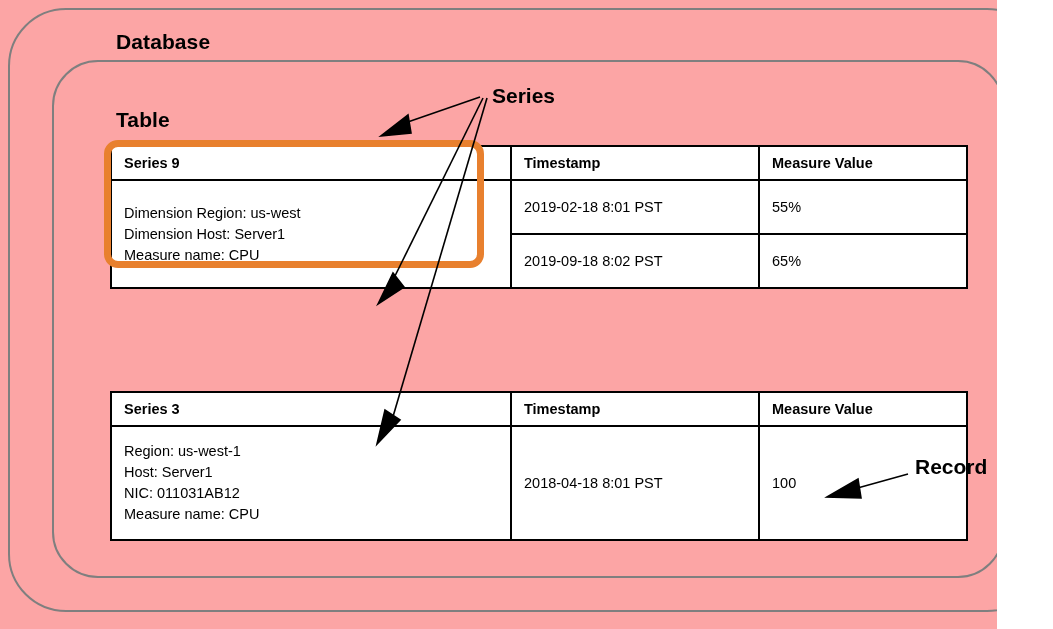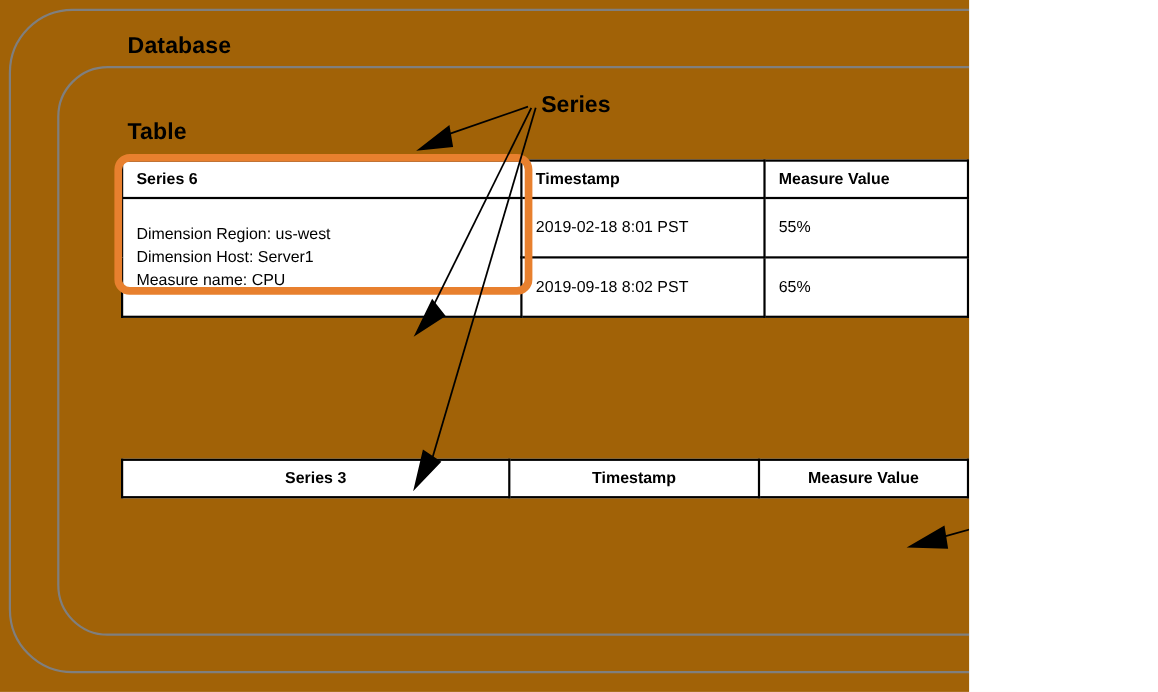--- a/index.html
+++ b/index.html
@@ -6,23 +6,23 @@
     margin: 0;
     padding: 0;
     background: #ffffff;
   }
   body {
     font-family: "Liberation Sans", sans-serif;
     color: #000000;
   }
   #canvas {
     position: relative;
-    width: 881px;
+    width: 997px;
     height: 629px;
-    background: #a16207;
+    background: #fca5a5;
     overflow: hidden;
   }
 
   
   .container-rect {
     position: absolute;
     border: 2px solid #7f7f7f;
     background: transparent;
     box-sizing: border-box;
   }
@@ -92,21 +92,21 @@
   }
   .cell-lines {
     font-size: 14.5px;
     line-height: 21px;
     padding: 9px 12px !important;
   }
   .cell-lines div { white-space: nowrap; }
 
   #table1 { left: 110px; top: 145px; }
   #table2 { left: 110px; top: 280px; }
-  #table3 { left: 110px; top: 417px; text-align: center; }
+  #table3 { left: 110px; top: 391px; }
 
   
   #orange-highlight {
     position: absolute;
     left: 104px;
     top: 140px;
     width: 380px;
     height: 128px;
     border: 7px solid #E8802E;
     border-radius: 14px;
@@ -131,21 +131,21 @@
 
   <div class="container-rect" id="db-rect"></div>
   <div class="container-label" id="db-label">Database</div>
 
   <div class="container-rect" id="table-rect"></div>
   <div class="container-label" id="table-label">Table</div>
 
   <table class="series-table" id="table1">
     <tbody>
         <tr>
-      <td class="hdr col-series">Series 6</td>
+      <td class="hdr col-series">Series 9</td>
       <td class="hdr col-ts">Timestamp</td>
       <td class="hdr col-mv">Measure Value</td>
     </tr>
     <tr>
       <td class="cell-lines" rowspan="2">
         <div>Dimension Region: us-west</div>
         <div>Dimension Host: Server1</div>
         <div>Measure name: CPU</div>
       </td>
       <td class="cell">2019-02-18 8:01 PST</td>
@@ -163,20 +163,30 @@
   </tbody>
     </table>
 
   <table class="series-table" id="table3">
     <tbody>
         <tr>
       <td class="hdr col-series">Series 3</td>
       <td class="hdr col-ts">Timestamp</td>
       <td class="hdr col-mv">Measure Value</td>
     </tr>
+    <tr>
+      <td class="cell-lines" style="height:94px;">
+        <div>Region: us-west-1</div>
+        <div>Host: Server1</div>
+        <div>NIC: 011031AB12</div>
+        <div>Measure name: CPU</div>
+      </td>
+      <td class="cell">2018-04-18 8:01 PST</td>
+      <td class="cell">100</td>
+    </tr>
   </tbody>
     </table>
 
   <div id="orange-highlight"></div>
 
   <svg id="arrow-layer" viewBox="0 0 1053 629">
 
     <g stroke="#000000" stroke-width="1.6" fill="#000000">
       <line x1="480" y1="97" x2="402" y2="124"></line>
       <polygon points="381,136 408,115 411,133"></polygon>

